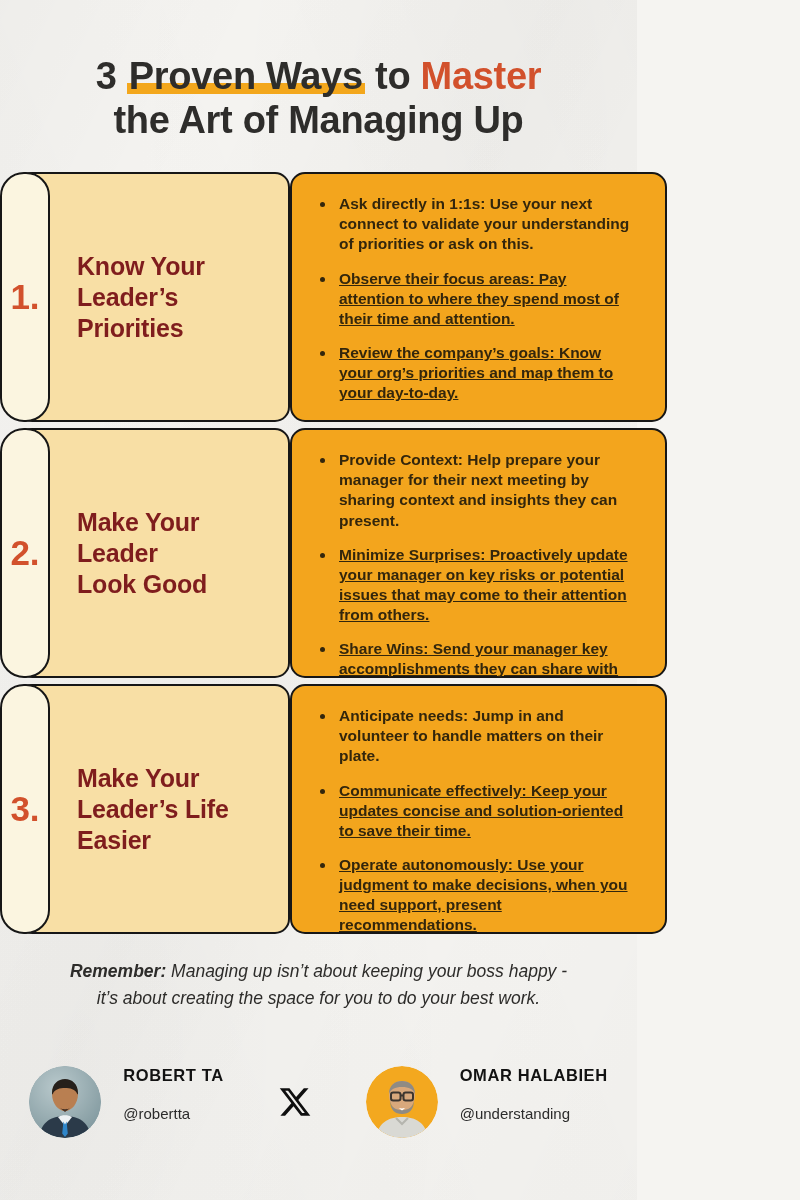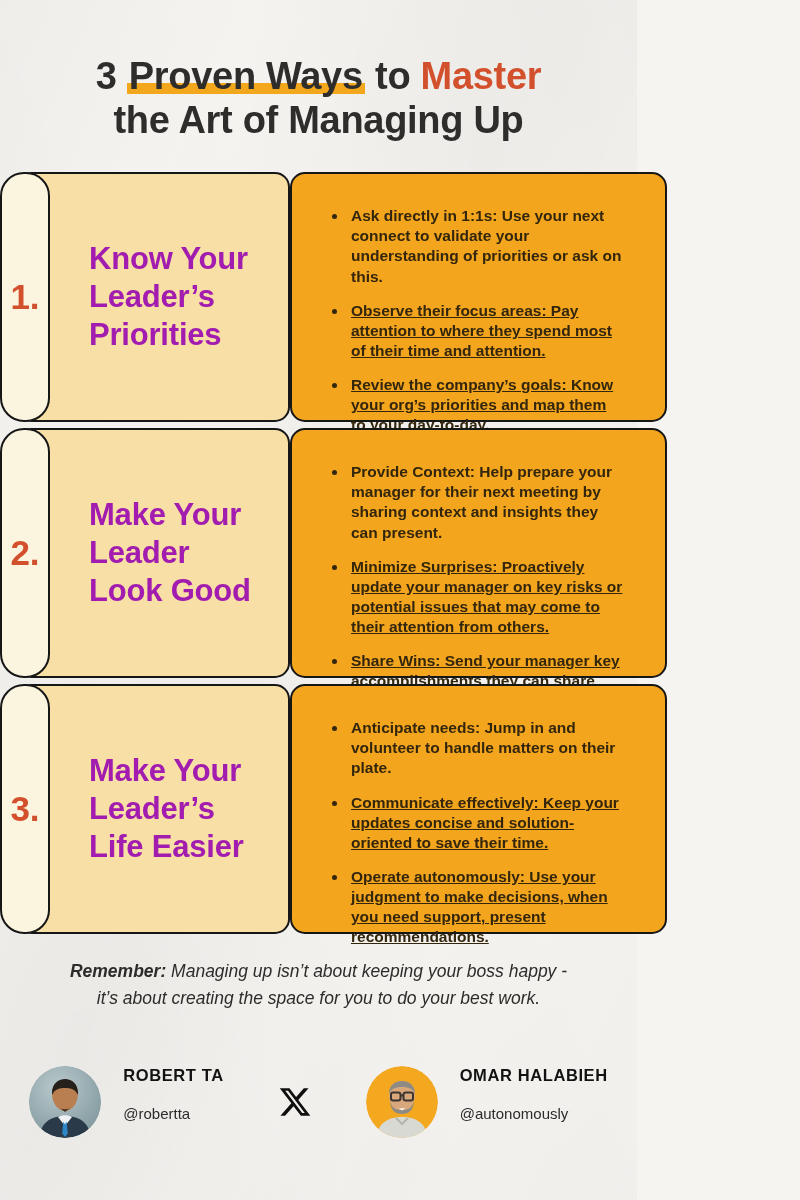--- a/index.html
+++ b/index.html
@@ -42,29 +42,29 @@
     display:flex;align-items:center;justify-content:center;
   }
   .num{font-size:35px;font-weight:700;color:#d2512c;}
   .heading-box{
     margin-left:17px;width:273px;box-sizing:border-box;
     background:#f8dfa5;border:2.5px solid #161616;border-radius:15px;
     display:flex;align-items:center;
     padding:10px 12px 10px 58px;
   }
   .row-heading{
-    margin:12px;font-size:31px;line-height:1.24;font-weight:600;
-    color:#a21caf;white-space:pre-line;letter-spacing:-.2px;
+    margin:0;font-size:25px;line-height:1.24;font-weight:600;
+    color:#7f1d1d;white-space:pre-line;letter-spacing:-.2px;
   }
   .bullets-box{
     flex:1;box-sizing:border-box;
     background:#f3a51d;border:2.5px solid #161616;border-radius:15px;
     padding:20px 30px 12px 24px;
   }
-  .bullet-list{margin:12px;padding:0 0 0 20px;list-style:disc;}
+  .bullet-list{margin:0;padding:0 0 0 20px;list-style:disc;}
   .bullet-list li{
     font-size:15.5px;line-height:1.3;font-weight:600;
     color:#33260c;padding-left:3px;
   }
   .bullet-list li + li{margin-top:14px;text-decoration:underline;}
   .footnote{
     position:relative;
     margin:24px auto 0;width:500px;text-align:center;
     font-style:italic;font-size:17.5px;line-height:1.55;color:#2d2c2a;
   }
@@ -204,19 +204,19 @@
               <rect x="37.5" y="26.5" width="9.5" height="8" rx="2.2"></rect>
               <line x1="34.5" y1="29.5" x2="37.5" y2="29.5"></line>
             </g>
             <path d="M10 72c2-15 12-21 26-21s24 6 26 21z" fill="#d9d9d4"></path>
             <path d="M30 52l6 6 6-6" stroke="#b5b5ae" stroke-width="2" fill="none"></path>
           </g>
         </svg>
       </span>
       <div class="author-meta">
         <div class="author-name">OMAR HALABIEH</div>
-        <div class="author-handle">@autonomously</div>
+        <div class="author-handle">@understanding</div>
       </div>
     </div>
 
   </footer>
 
 </div>
 
 </body></html>

